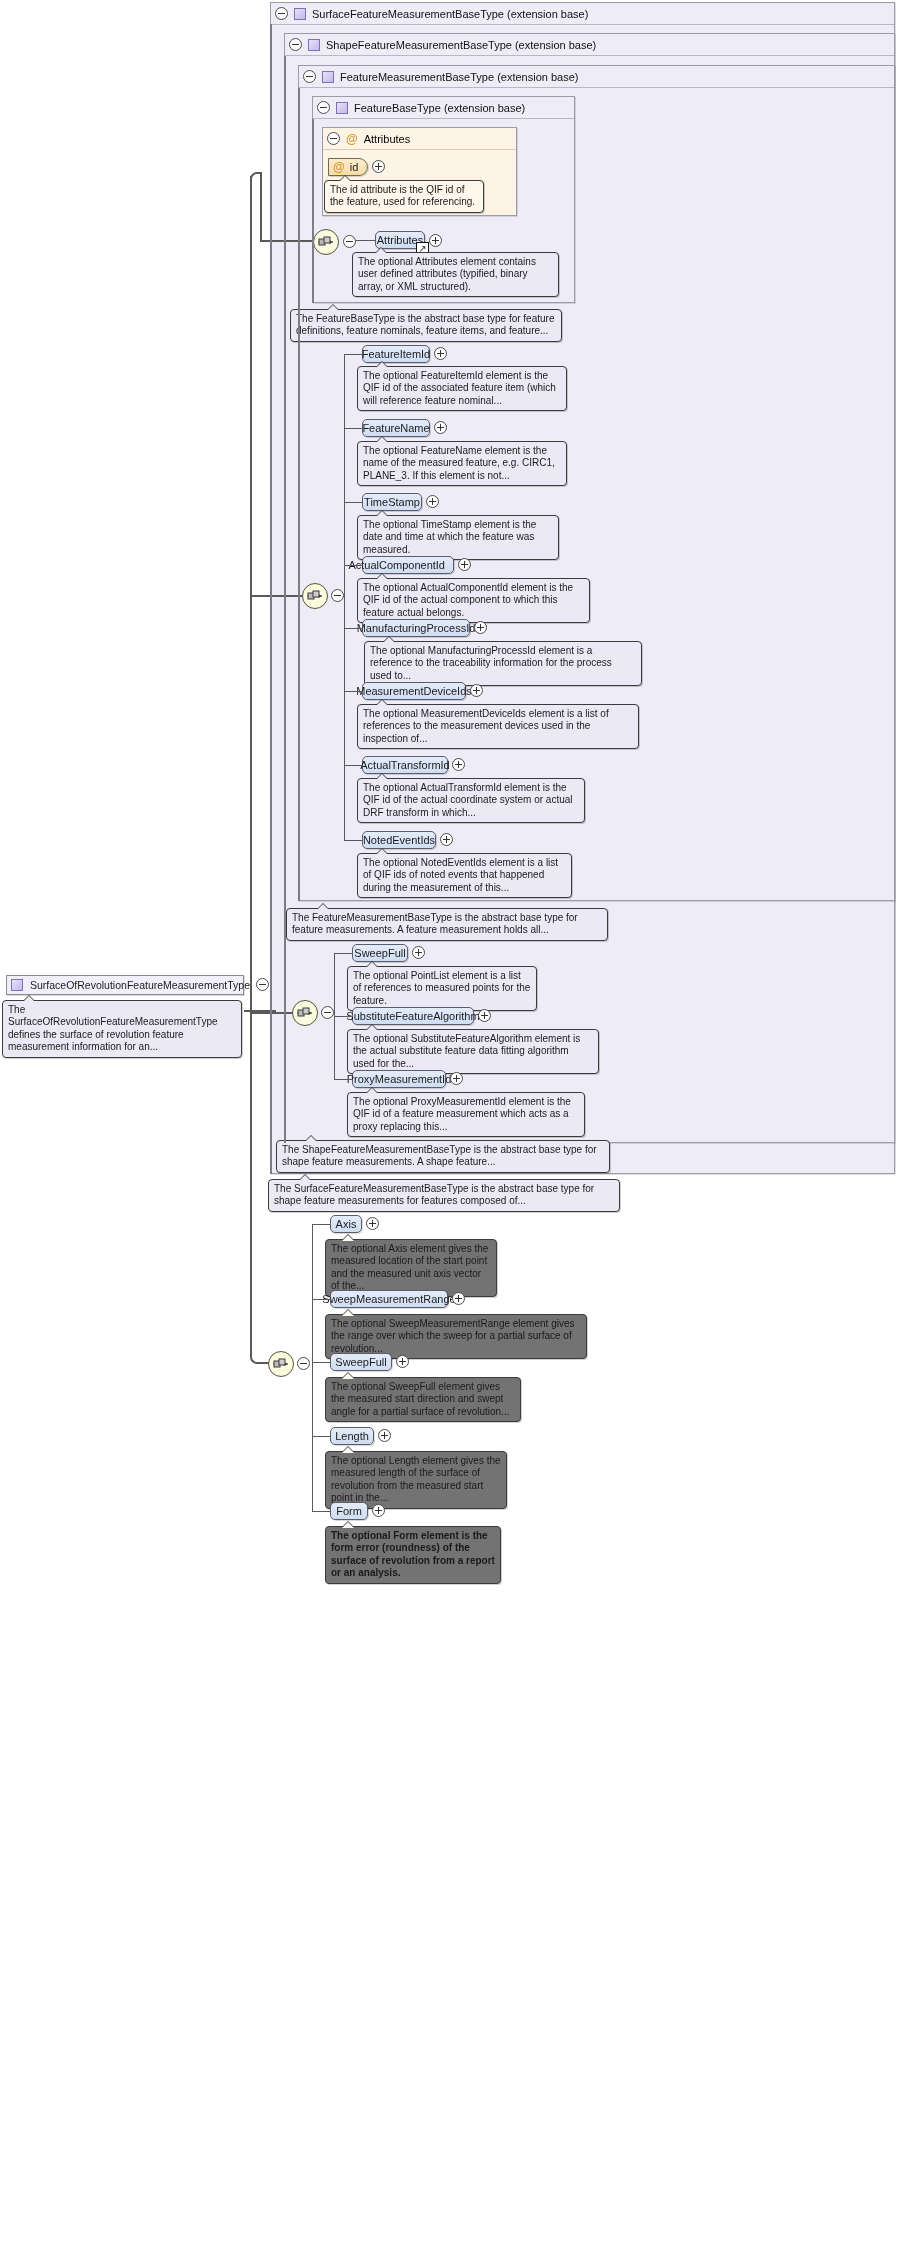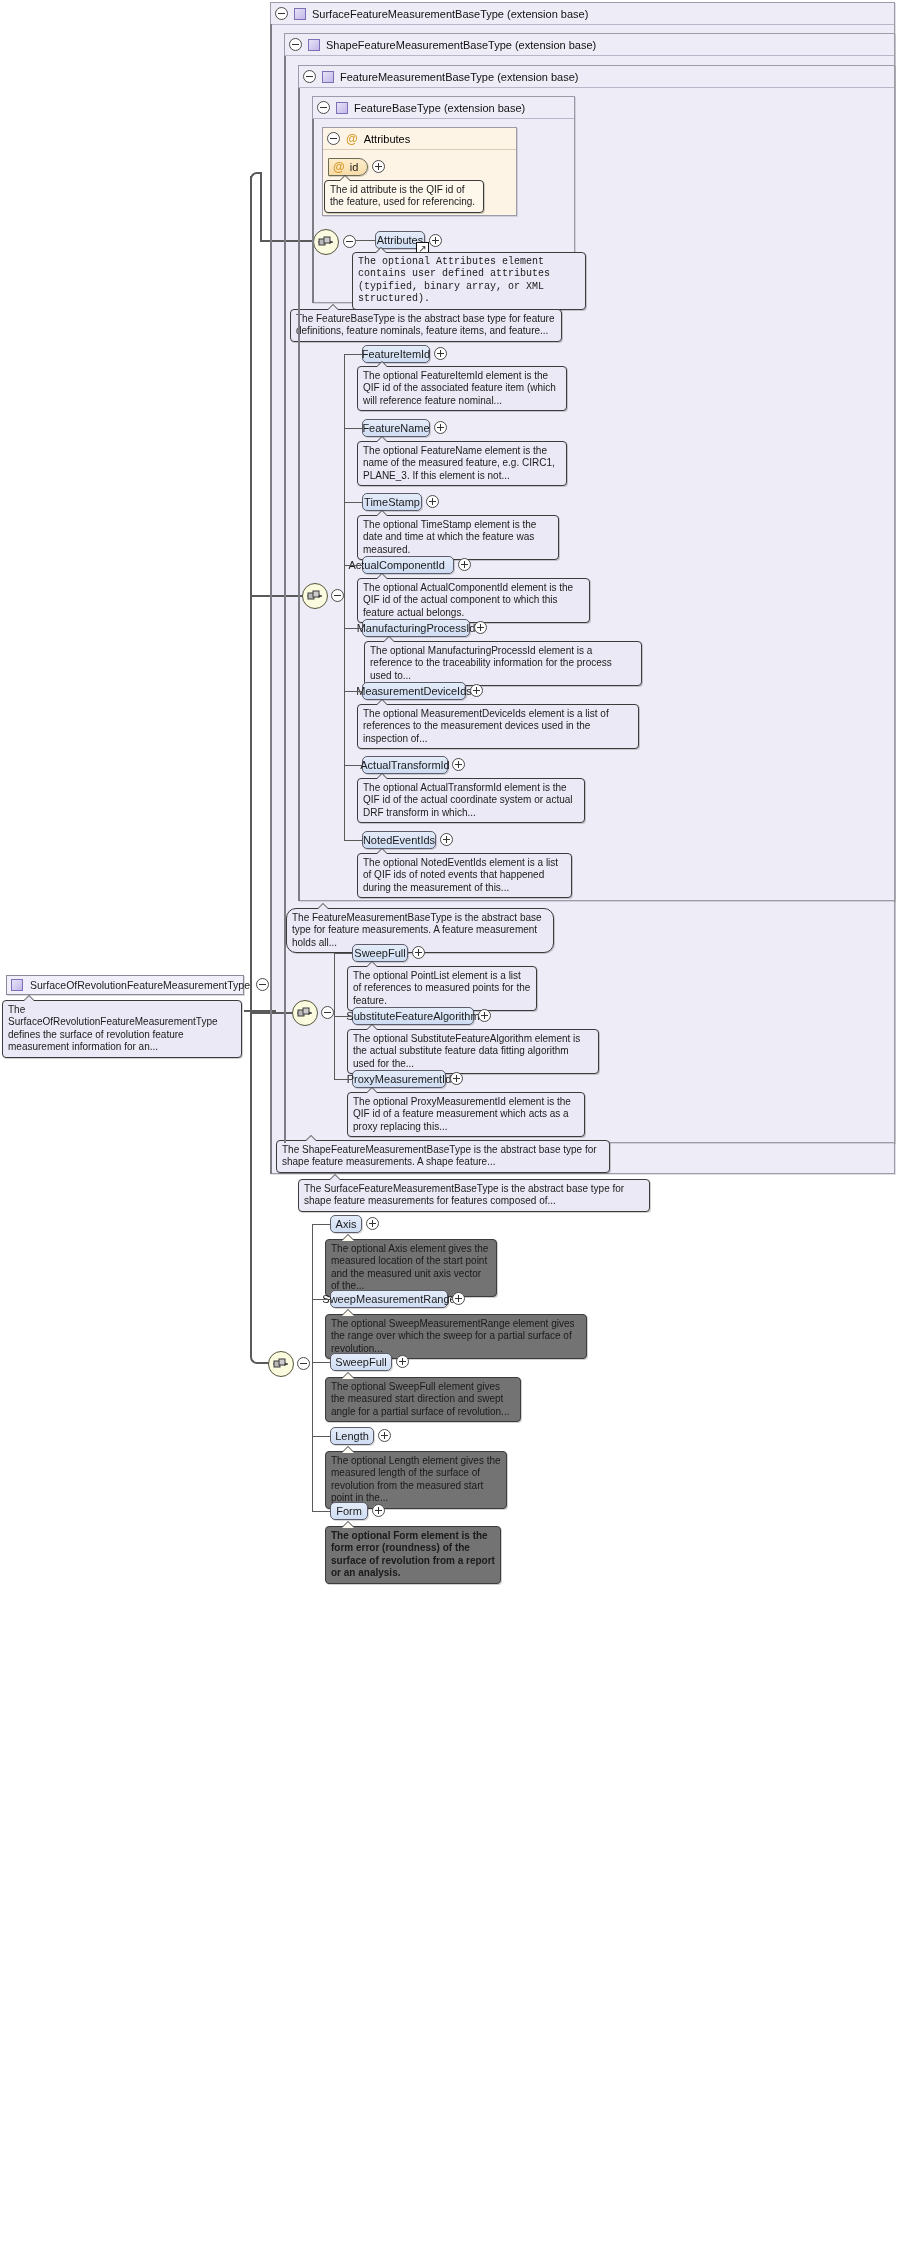--- a/index.html
+++ b/index.html
@@ -223,21 +223,21 @@
     </svg>
   </div>
   <span class="tgl" style="left:343px;top:235px;"></span>
 
   <div class="node" style="left:375px;top:231px;width:50px;">
     <span>Attributes</span>
     <span class="refarrow">↗</span>
   </div>
   <span class="tgl plus" style="left:429px;top:234px;"></span>
 
-  <div class="anno blue" style="left:352px;top:252px;width:234px;font-family:Liberation Mono, monospace;">
+  <div class="anno blue" style="left:352px;top:252px;width:207px;">
     <span class="tailtri" style="left:22px;top:-6px;border-bottom:6px solid #3b3b3b;"></span>
     <span class="tailtri" style="left:22px;top:-5px;border-bottom:6px solid #ece9f6;"></span>
     <span>The optional Attributes element contains user defined attributes (typified, binary array, or XML structured).</span>
   </div>
 
   <div class="anno blue" style="left:290px;top:309px;width:272px;">
     <span class="tailtri" style="left:36px;top:-6px;border-bottom:6px solid #3b3b3b;"></span>
     <span class="tailtri" style="left:36px;top:-5px;border-bottom:6px solid #ece9f6;"></span>
     <span>The FeatureBaseType is the abstract base type for feature definitions, feature nominals, feature items, and feature...</span>
   </div>
@@ -325,21 +325,21 @@
   <div class="node" style="left:362px;top:831px;width:74px;">
     <span>NotedEventIds</span>
   </div>
   <span class="tgl plus" style="left:440px;top:833px;"></span>
   <div class="anno blue" style="left:357px;top:853px;width:215px;">
     <span class="tailtri" style="left:18px;top:-6px;border-bottom:6px solid #3b3b3b;"></span>
     <span class="tailtri" style="left:18px;top:-5px;border-bottom:6px solid #ece9f6;"></span>
     <span>The optional NotedEventIds element is a list of QIF ids of noted events that happened during the measurement of this...</span>
   </div>
 
-  <div class="anno blue" style="left:286px;top:908px;width:268px;border-radius:10px;">
+  <div class="anno blue" style="left:286px;top:908px;width:322px;">
     <span class="tailtri" style="left:30px;top:-6px;border-bottom:6px solid #3b3b3b;"></span>
     <span class="tailtri" style="left:30px;top:-5px;border-bottom:6px solid #ece9f6;"></span>
     <span>The FeatureMeasurementBaseType is the abstract base type for feature measurements. A feature measurement holds all...</span>
   </div>
 
   <div class="seq" style="left:292px;top:1000px;">
     <svg width="18" height="14" viewBox="0 0 18 14">
       <line x1="1" y1="7" x2="16" y2="7" stroke="#3b3b3b" stroke-width="1"></line>
       <polygon points="16,7 12,5 12,9" fill="#3b3b3b"></polygon>
       <rect x="2" y="4" width="6" height="6" fill="#b9b9b9" stroke="#3b3b3b" stroke-width="1"></rect>
@@ -377,21 +377,21 @@
     <span class="tailtri" style="left:18px;top:-5px;border-bottom:6px solid #ece9f6;"></span>
     <span>The optional ProxyMeasurementId element is the QIF id of a feature measurement which acts as a proxy replacing this...</span>
   </div>
 
   <div class="anno blue" style="left:276px;top:1140px;width:334px;">
     <span class="tailtri" style="left:28px;top:-6px;border-bottom:6px solid #3b3b3b;"></span>
     <span class="tailtri" style="left:28px;top:-5px;border-bottom:6px solid #ece9f6;"></span>
     <span>The ShapeFeatureMeasurementBaseType is the abstract base type for shape feature measurements. A shape feature...</span>
   </div>
 
-  <div class="anno blue" style="left:268px;top:1179px;width:352px;margin-left:30px;">
+  <div class="anno blue" style="left:268px;top:1179px;width:352px;">
     <span class="tailtri" style="left:30px;top:-6px;border-bottom:6px solid #3b3b3b;"></span>
     <span class="tailtri" style="left:30px;top:-5px;border-bottom:6px solid #ece9f6;"></span>
     <span>The SurfaceFeatureMeasurementBaseType is the abstract base type for shape feature measurements for features composed of...</span>
   </div>
 
   <div class="node root" style="left:6px;top:975px;width:238px;height:20px;">
     <span class="typesq"></span>
     <span style="font-size:10.5px;">SurfaceOfRevolutionFeatureMeasurementType</span>
   </div>
   <span class="tgl" style="left:256px;top:978px;"></span>

